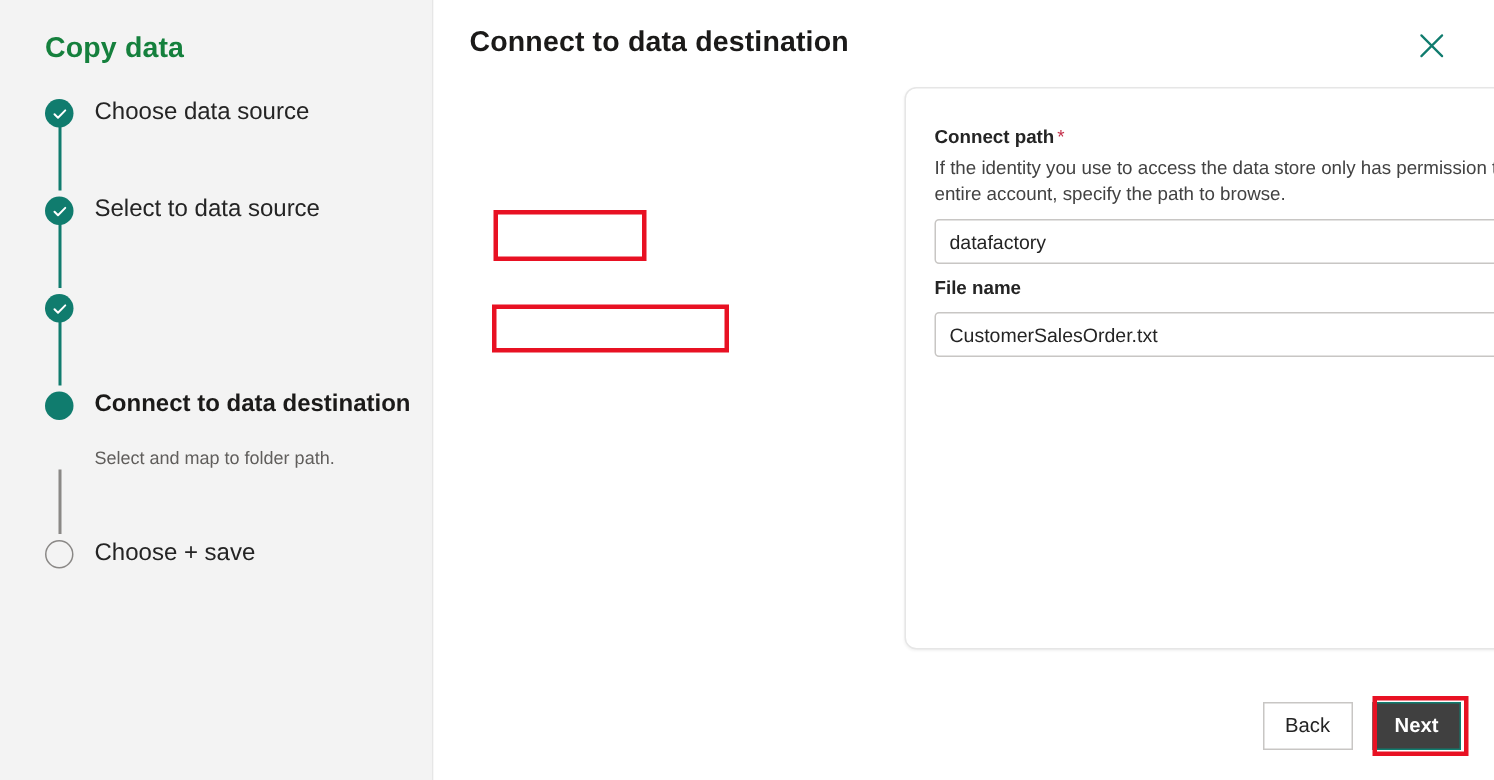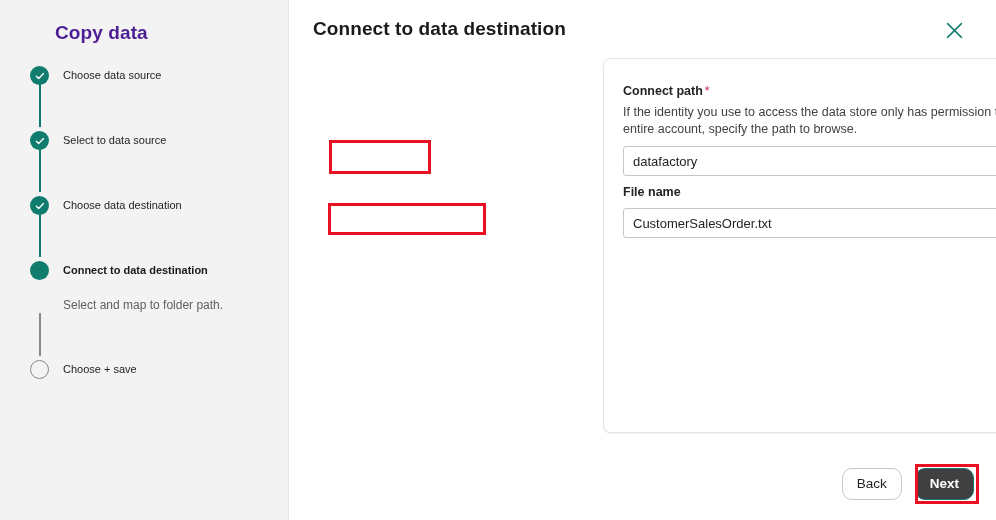--- a/index.html
+++ b/index.html
@@ -30,23 +30,22 @@
     background: #f3f3f3;
     flex: 0 0 289px;
     border-right: 1px solid #e6e6e6;
   }
   .sidebar-title {
     position: absolute;
     left: 30px;
     top: 22px;
     font-size: 19px;
     font-weight: 600;
-    color: #4c1d95;
+    color: #15803d;
     letter-spacing: .1px;
-    margin-left: 25px;
   }
 
   .steps {
     position: absolute;
     left: 30px;
     top: 62px;
     width: 250px;
   }
   .step {
     position: relative;
@@ -73,21 +72,21 @@
     height: 10px;
   }
   .step-node.current {
     background: #107c6e;
   }
   .step-node.pending {
     background: transparent;
     border: 1.4px solid #8a8886;
   }
   .step-label {
-    font-size: 11px;
+    font-size: 16px;
     color: #242424;
     line-height: 18px;
     padding-top: 4px;
     display: block;
   }
   .step.is-current .step-label {
     font-weight: 700;
     color: #1b1a19;
   }
   .step-sub {
@@ -214,21 +213,21 @@
     position: absolute;
     right: 22px;
     top: 468px;
     display: flex;
     align-items: center;
     gap: 13px;
   }
   .btn {
     height: 32px;
     min-width: 57px;
-    border-radius: 10px;
+    border-radius: 0;
     font-family: "Liberation Sans", sans-serif;
     font-size: 13.5px;
     cursor: pointer;
     padding: 0 14px;
     line-height: 30px;
   }
   .btn-back {
     background: #ffffff;
     border: 1px solid #c8c6c4;
     color: #242424;
@@ -269,21 +268,20 @@
         <span class="step-label">Select to data source</span>
       </div>
       <div class="connector" style="height:43px"></div>
 
       <div class="step">
         <span class="step-node done">
           <svg class="chk" viewBox="0 0 12 12" width="10" height="10" aria-hidden="true">
             <path d="M1.6 6.2 L4.4 9 L10.2 3.1" fill="none" stroke="#ffffff" stroke-width="1.6" stroke-linecap="round" stroke-linejoin="round"></path>
           </svg>
         </span>
-        <span class="step-label">Choose data destination</span>
       </div>
       <div class="connector" style="height:43px"></div>
 
       <div class="step is-current">
         <span class="step-node current"></span>
         <span class="step-label">Connect to data destination</span>
         <span class="step-sub">Select and map to folder path.</span>
       </div>
       <div class="connector gray" style="height:43px"></div>
 

